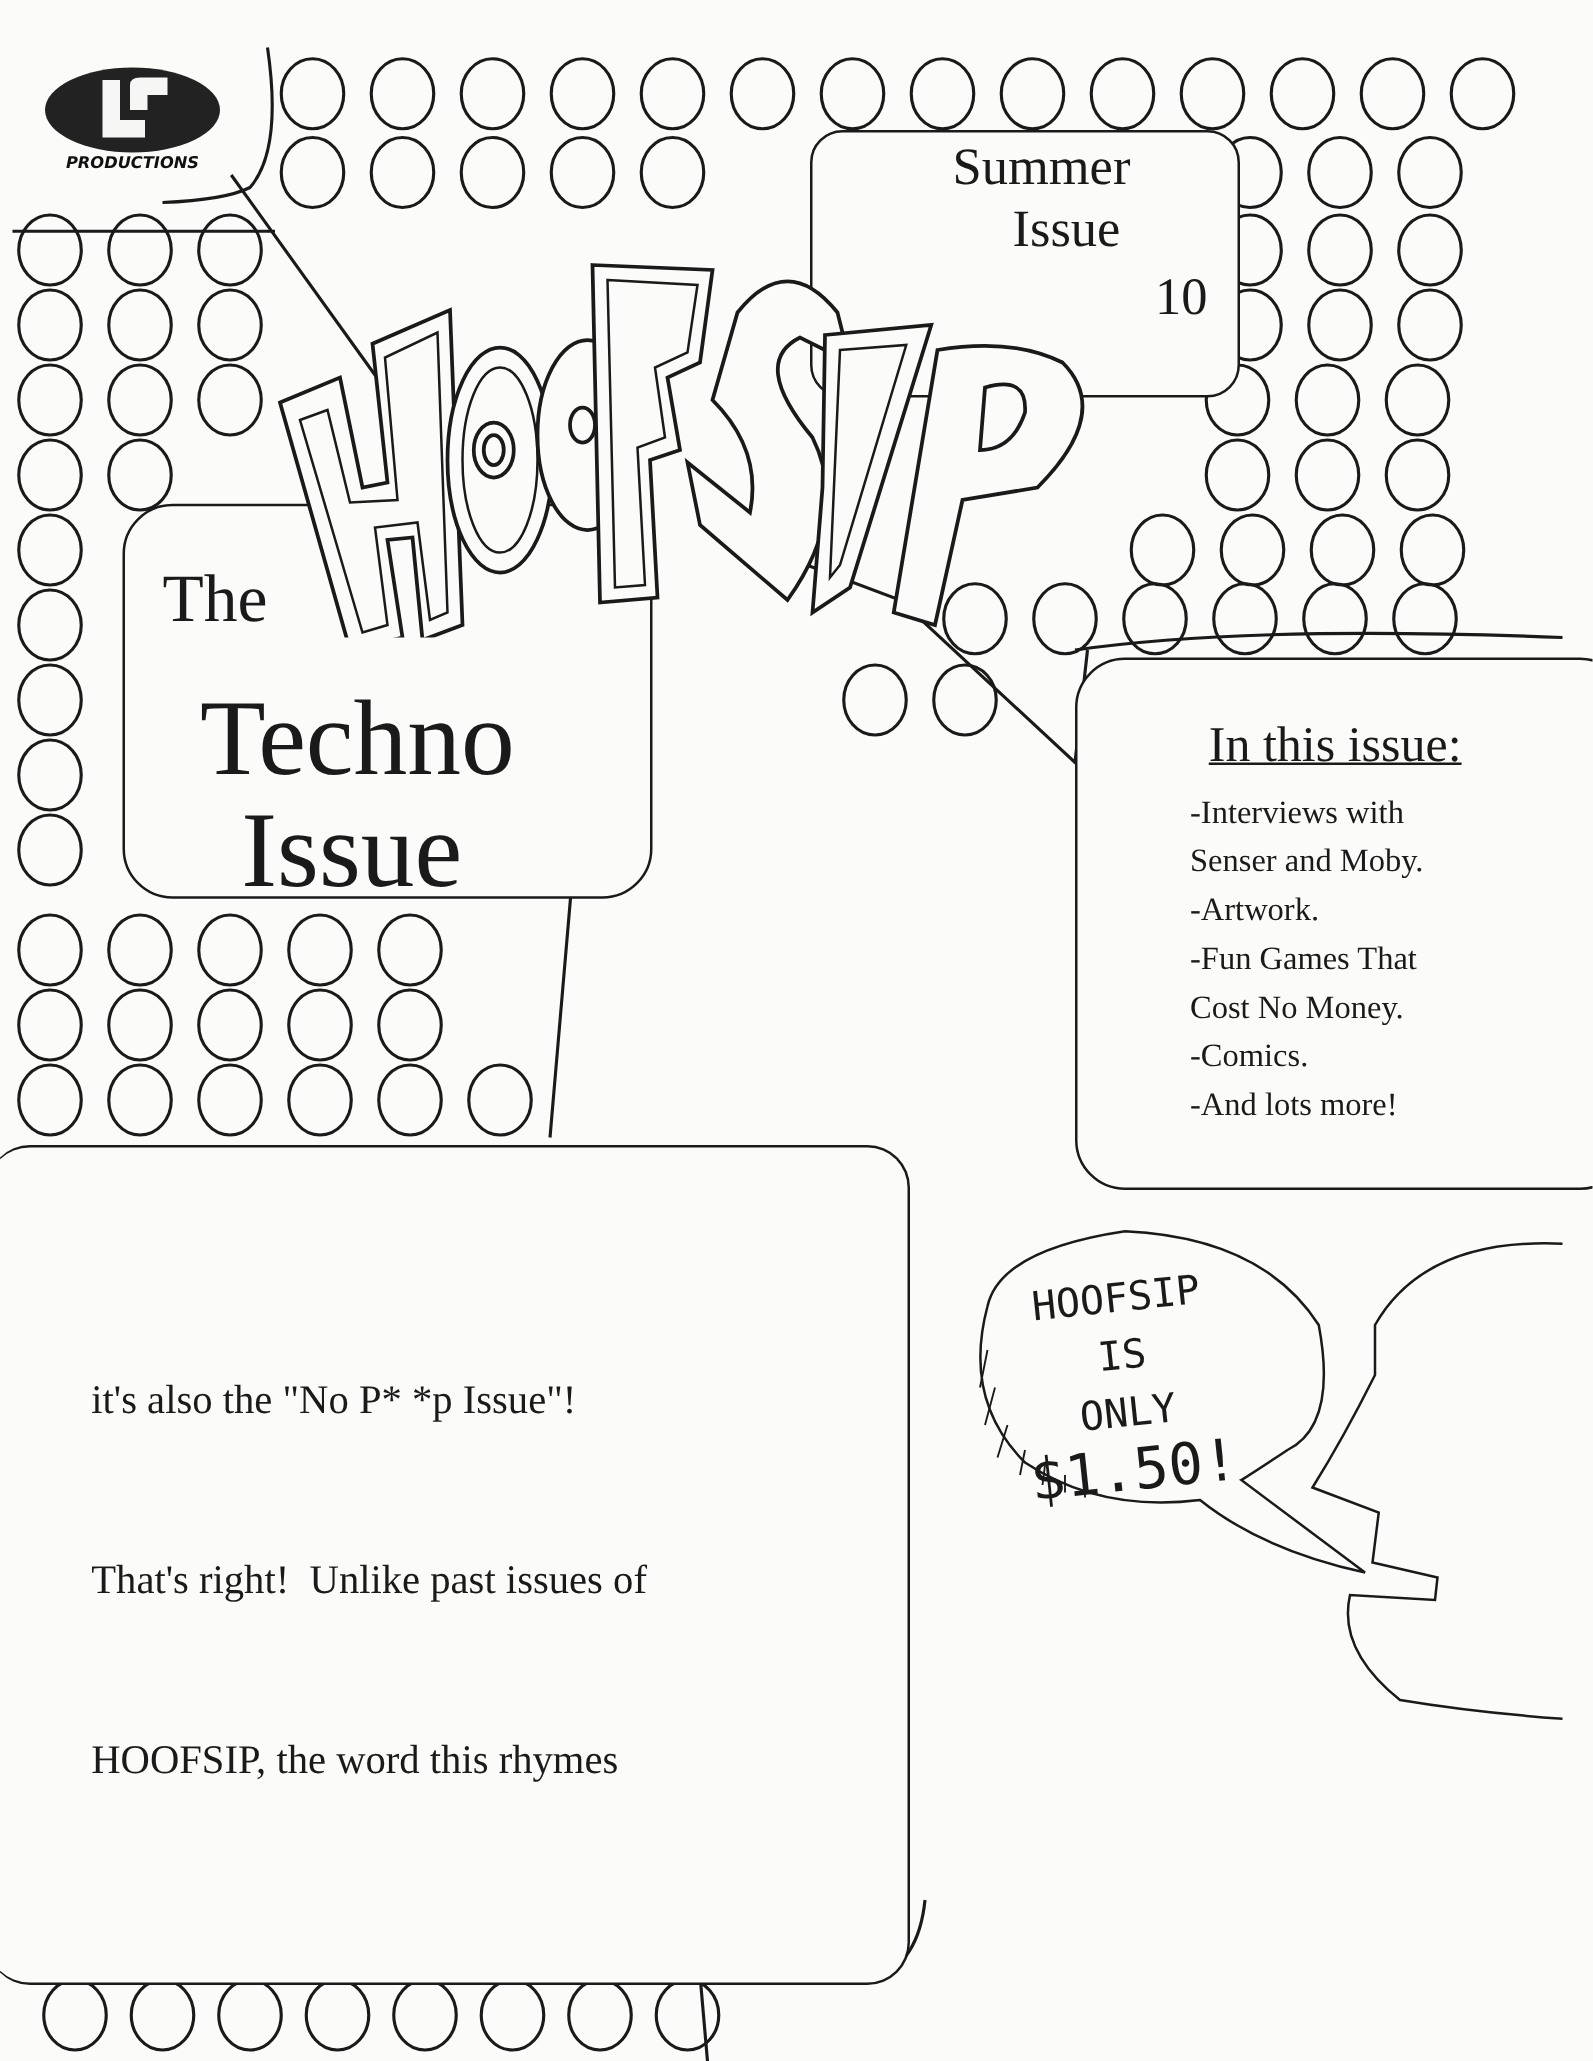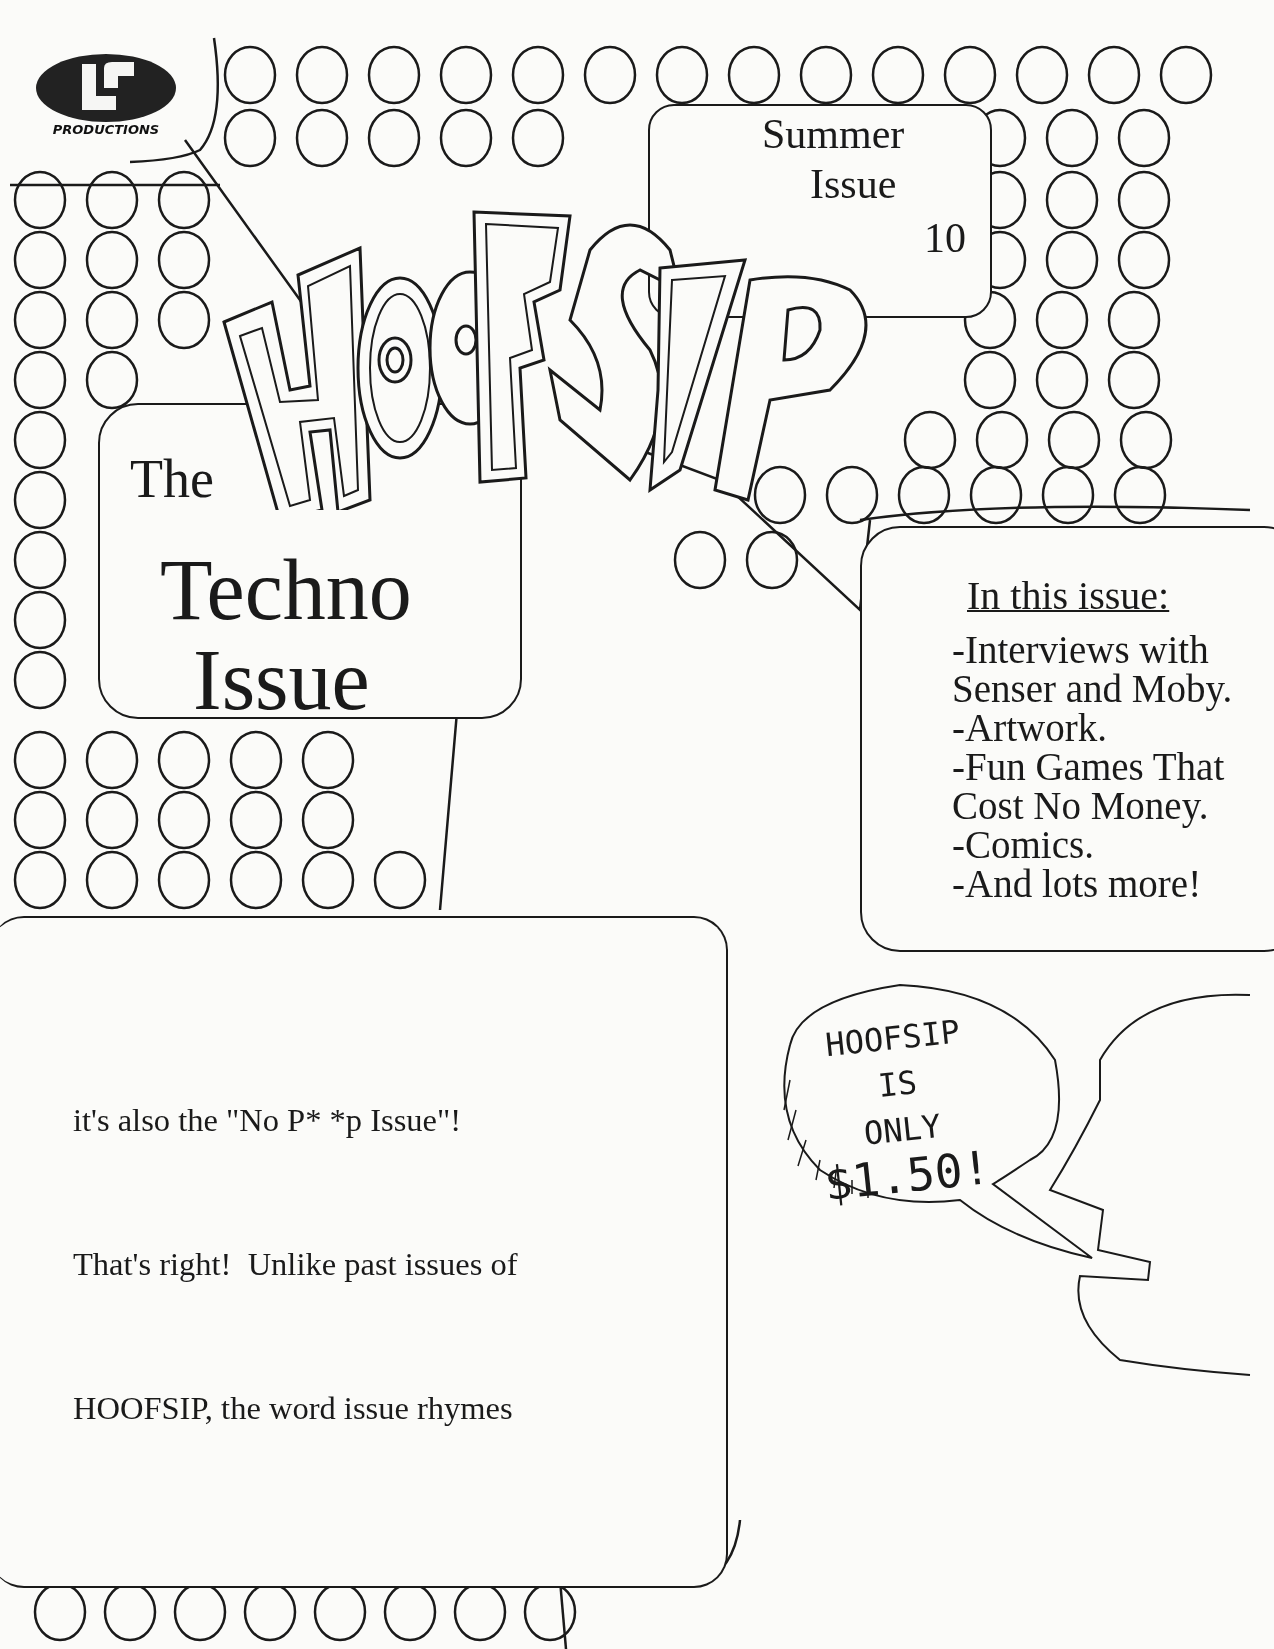--- a/index.html
+++ b/index.html
@@ -14,21 +14,21 @@
     #summer-box { left:648px; top:104px; width:340px; height:210px; border-radius:26px; }
     #summer-l1 { left:730px; top:110px; font-size:42px;margin-left:32px; }
     #summer-l2 { left:810px; top:160px; font-size:42px; }
     #summer-num { left:924px; top:214px; font-size:42px; }
     #techno-box { left:98px; top:403px; width:420px; height:312px; border-radius:40px; }
     #the-label { left:130px; top:448px; font-size:54px; }
     #techno-l1 { left:148px; top:540px; font-size:86px;margin-left:12px; }
     #techno-l2 { left:193px; top:630px; font-size:86px; }
     #toc-box { left:860px; top:526px; width:440px; height:422px; border-radius:40px; }
     #toc-title { left:952px; top:572px; font-size:40px; text-decoration:underline; text-decoration-thickness:2px;margin-left:15px; }
-    #toc-list { left:952px; top:630px; font-size:39px; line-height:39px; margin:0; padding:0; list-style:none; }
+    #toc-list { left:952px; top:630px; font-size:26px; line-height:39px; margin:0; padding:0; list-style:none; }
     #blurb-box { left:-10px; top:916px; width:736px; height:668px; border-radius:34px; border-left:none; }
     #blurb { left:73px; top:1000px; width:640px; font-size:32.5px; line-height:48px; white-space:pre; }
     #bubble-text { left:780px; top:1015px; width:240px; text-align:center; font-size:32px; line-height:46px; transform:rotate(-6deg); }
     #bubble-price { font-size:46px; }
   </style>
 </head>
 <body>
 
 <svg class="art" viewBox="0 0 1274 1649" fill="none" stroke="#1a1a1a" stroke-width="2.5">
   <g id="circles">
@@ -183,21 +183,21 @@
   <li>-Fun Games That</li>
   <li>Cost No Money.</li>
   <li>-Comics.</li>
   <li>-And lots more!</li>
 </ul>
 
 <div id="blurb-box" class="box"></div>
 <div id="blurb" class="abs serif">
   <div>it's also the "No P* *p Issue"!</div>
   <div>That's right!  Unlike past issues of</div>
-  <div>HOOFSIP, the word issue rhymes</div>
+  <div>HOOFSIP, the word this rhymes</div>
   
   
   
   
   
   
 </div>
 
 <svg class="art" viewBox="0 0 1274 1649" fill="none" stroke="#1a1a1a" stroke-width="2">
   <path d="M790 1045 Q800 1000 900 985 Q1010 990 1055 1060 Q1070 1140 1030 1160 Q1000 1180 993 1184 L1092 1258 Q1010 1240 960 1200 Q880 1210 820 1170 Q770 1120 790 1045 Z"></path>

